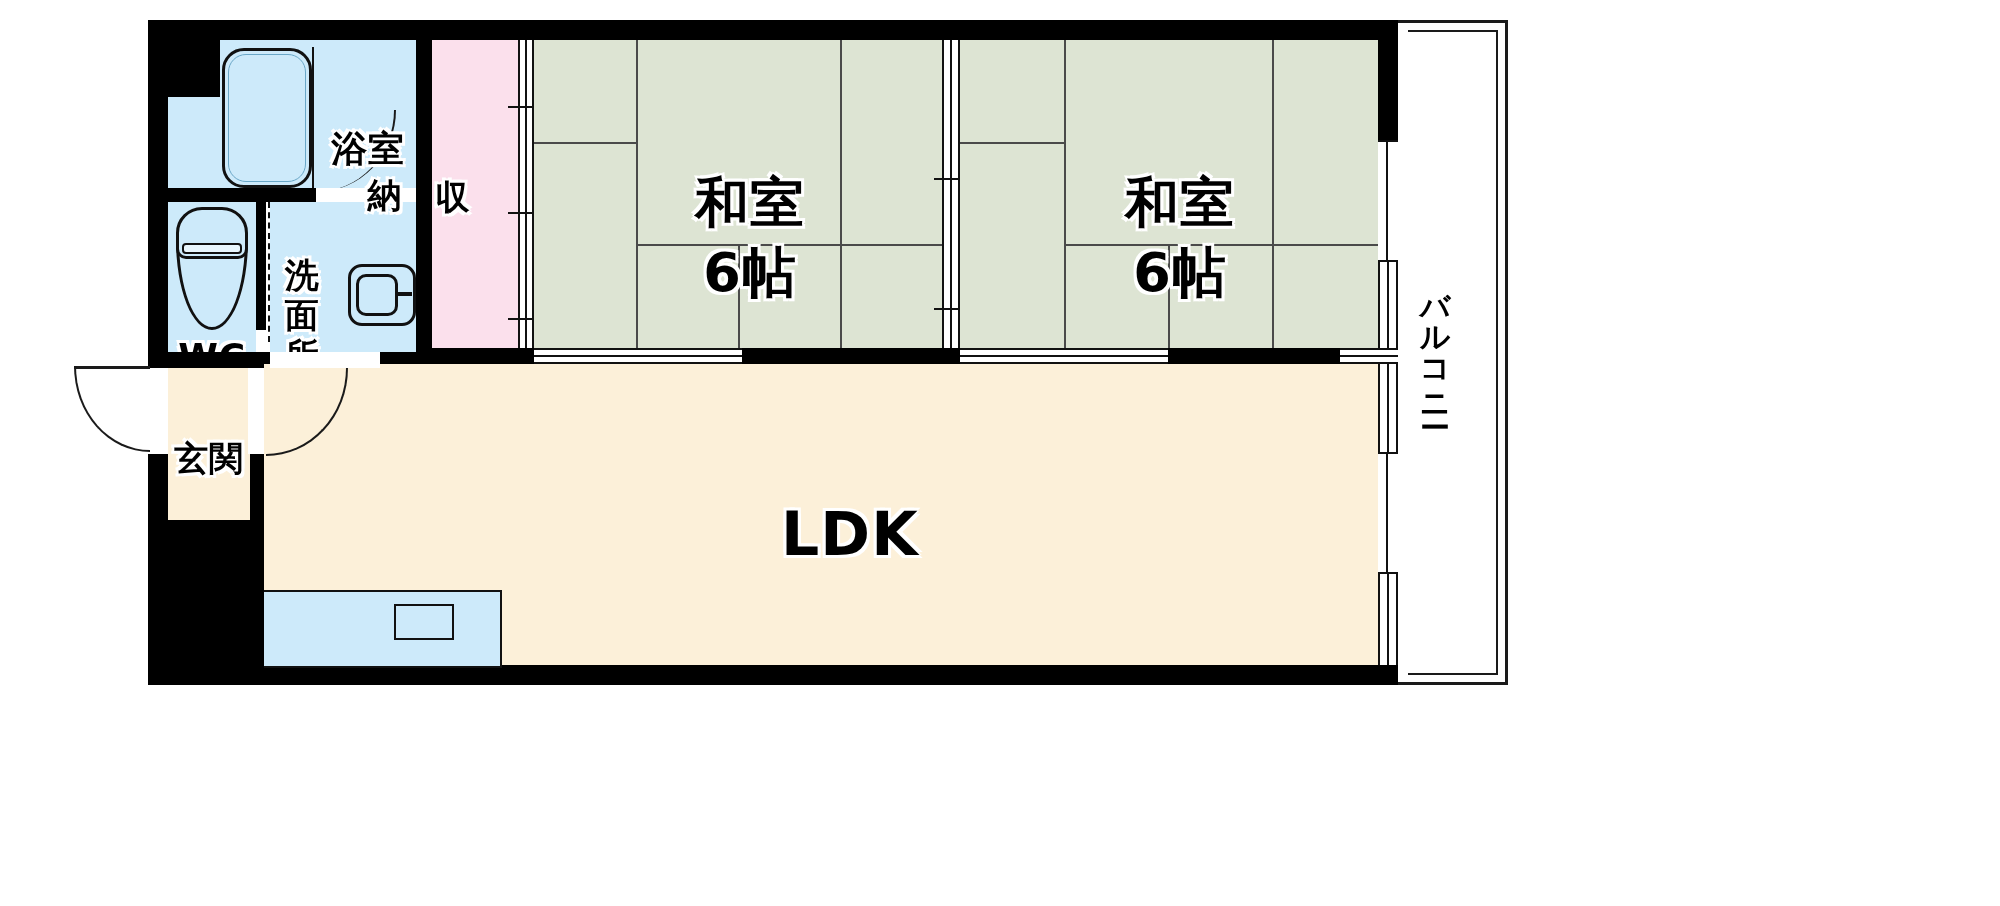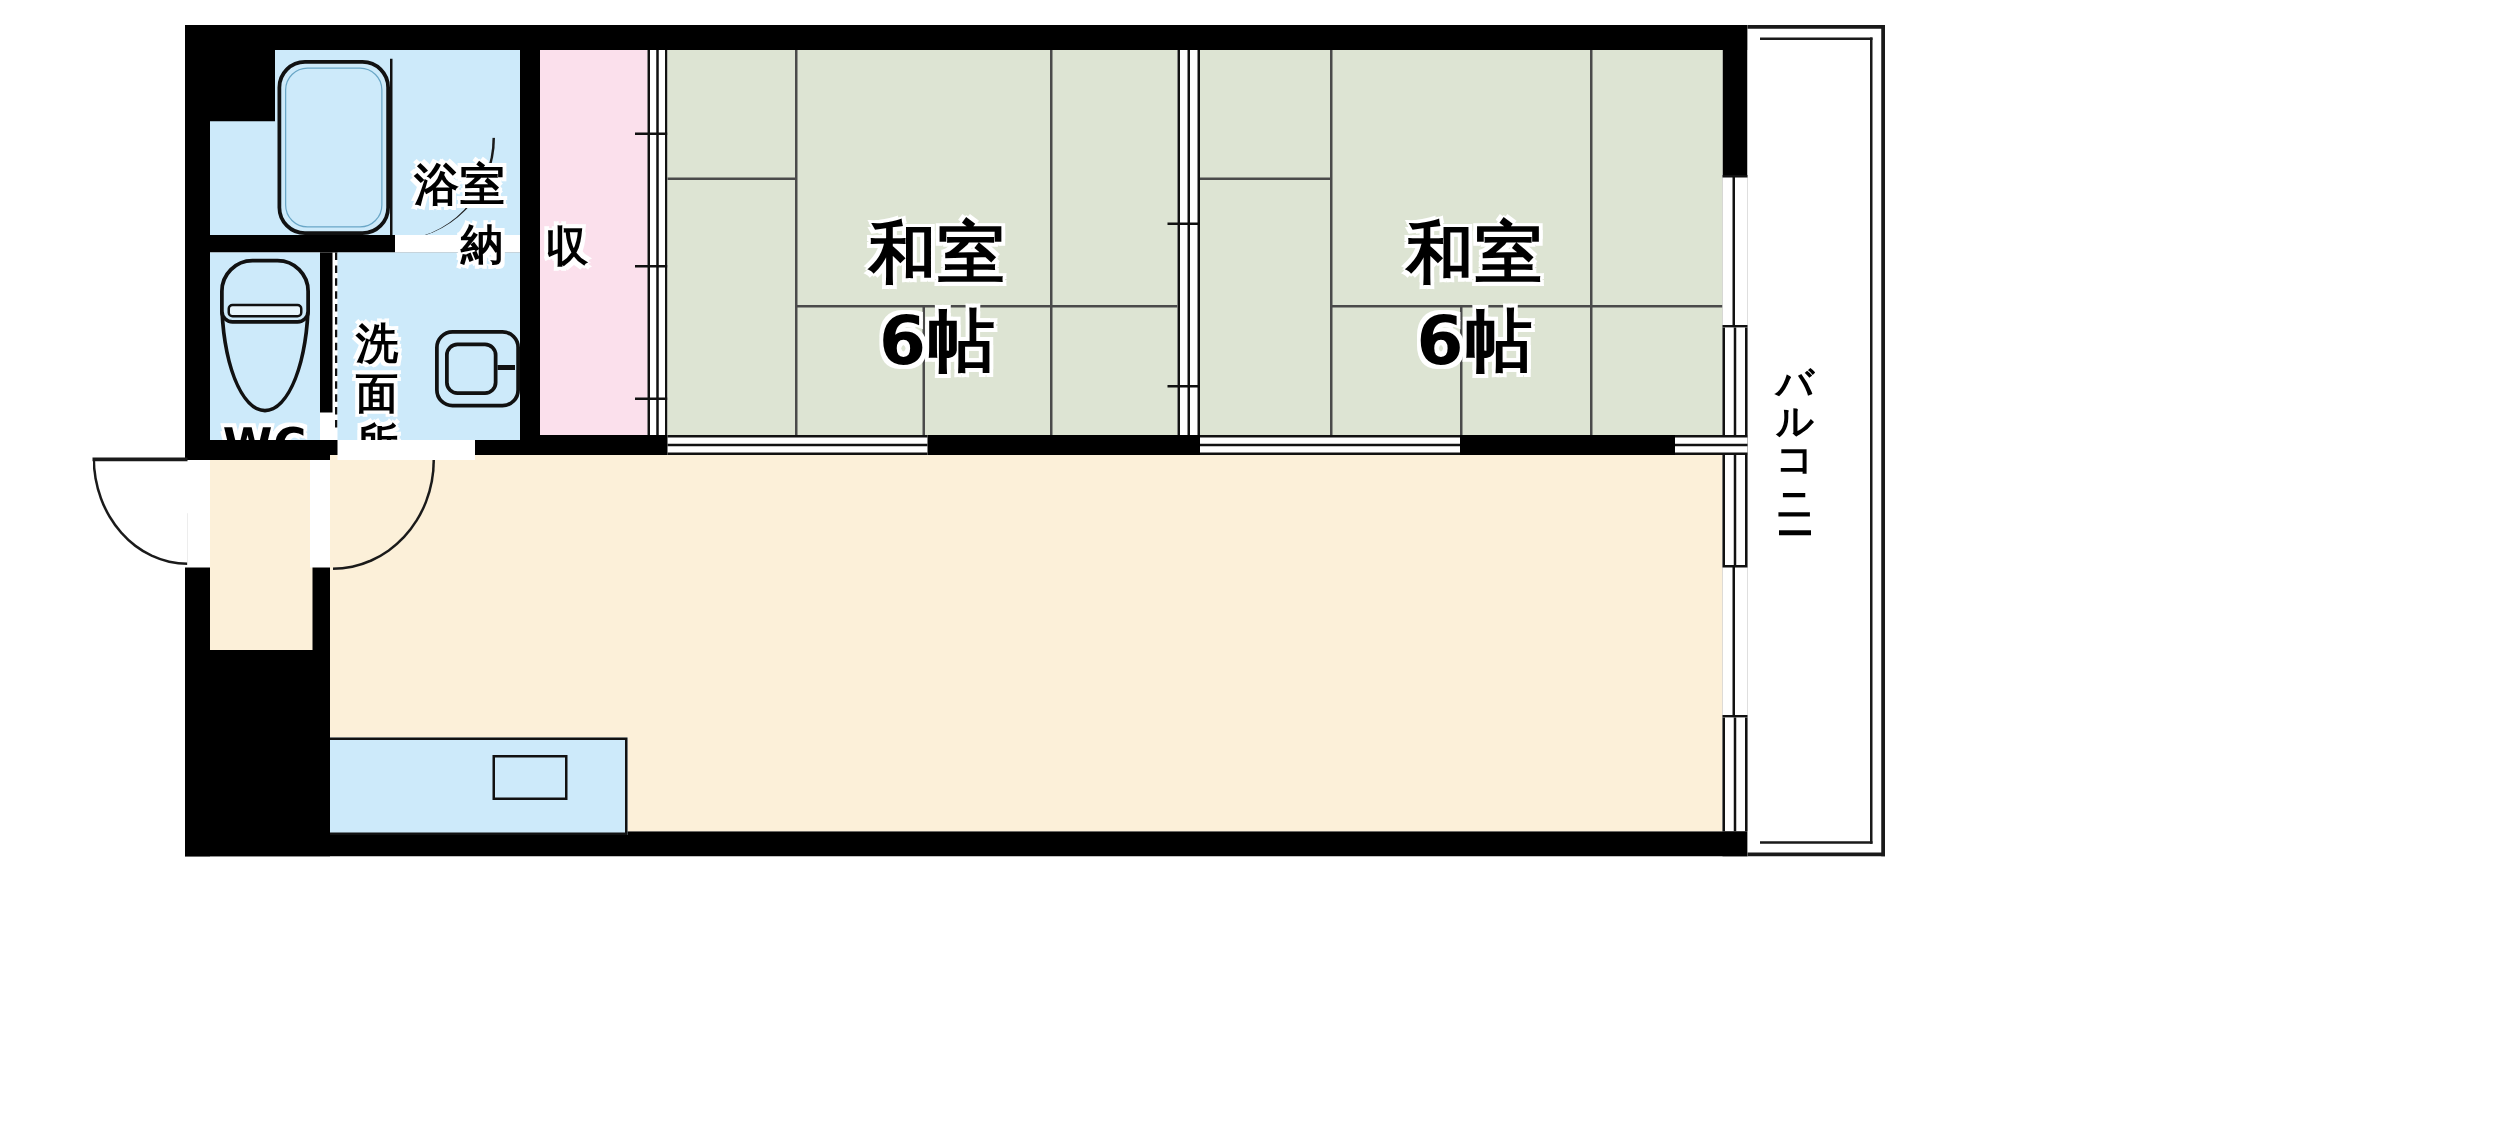--- a/index.html
+++ b/index.html
@@ -235,30 +235,36 @@
 
   <div class="slide" style="left:534px;top:348px;width:208px;height:16px;">
     <div class="mid"></div>
   </div>
   <div class="slide" style="left:960px;top:348px;width:208px;height:16px;">
     <div class="mid"></div>
   </div>
 
   <div class="abs room" style="left:262px;top:364px;width:1116px;height:301px;background:#fcf0d9;"></div>
 
+  <div class="lbl" style="left:700px;top:440px;width:300px;font-size:60px;">
+    <span>LDK</span>
+  </div>
 
   <div class="fixture counter" style="left:262px;top:590px;width:240px;height:78px;"></div>
 
   <div class="fixture sink-rect" style="left:394px;top:604px;width:60px;height:36px;"></div>
 
   <div class="abs wall" style="left:248px;top:364px;width:16px;height:160px;"></div>
   <div class="abs wall" style="left:148px;top:518px;width:116px;height:167px;"></div>
 
   <div class="abs room" style="left:168px;top:368px;width:82px;height:152px;background:#fcf0d9;"></div>
 
+  <div class="lbl" style="left:158px;top:405px;width:102px;font-size:34px;">
+    <span>玄関</span>
+  </div>
 
   <div class="abs" style="left:148px;top:368px;width:20px;height:86px;background:#ffffff;"></div>
 
   <div class="abs" style="left:74px;top:366px;width:76px;height:3px;background:#1a1a1a;"></div>
 
   <div class="abs" style="left:74px;top:366px;width:76px;height:86px;
               border:2px solid #1a1a1a;border-top:0;border-right:0;
               border-radius:0 0 0 100%;"></div>
 
   <div class="abs" style="left:248px;top:368px;width:16px;height:86px;background:#ffffff;"></div>

